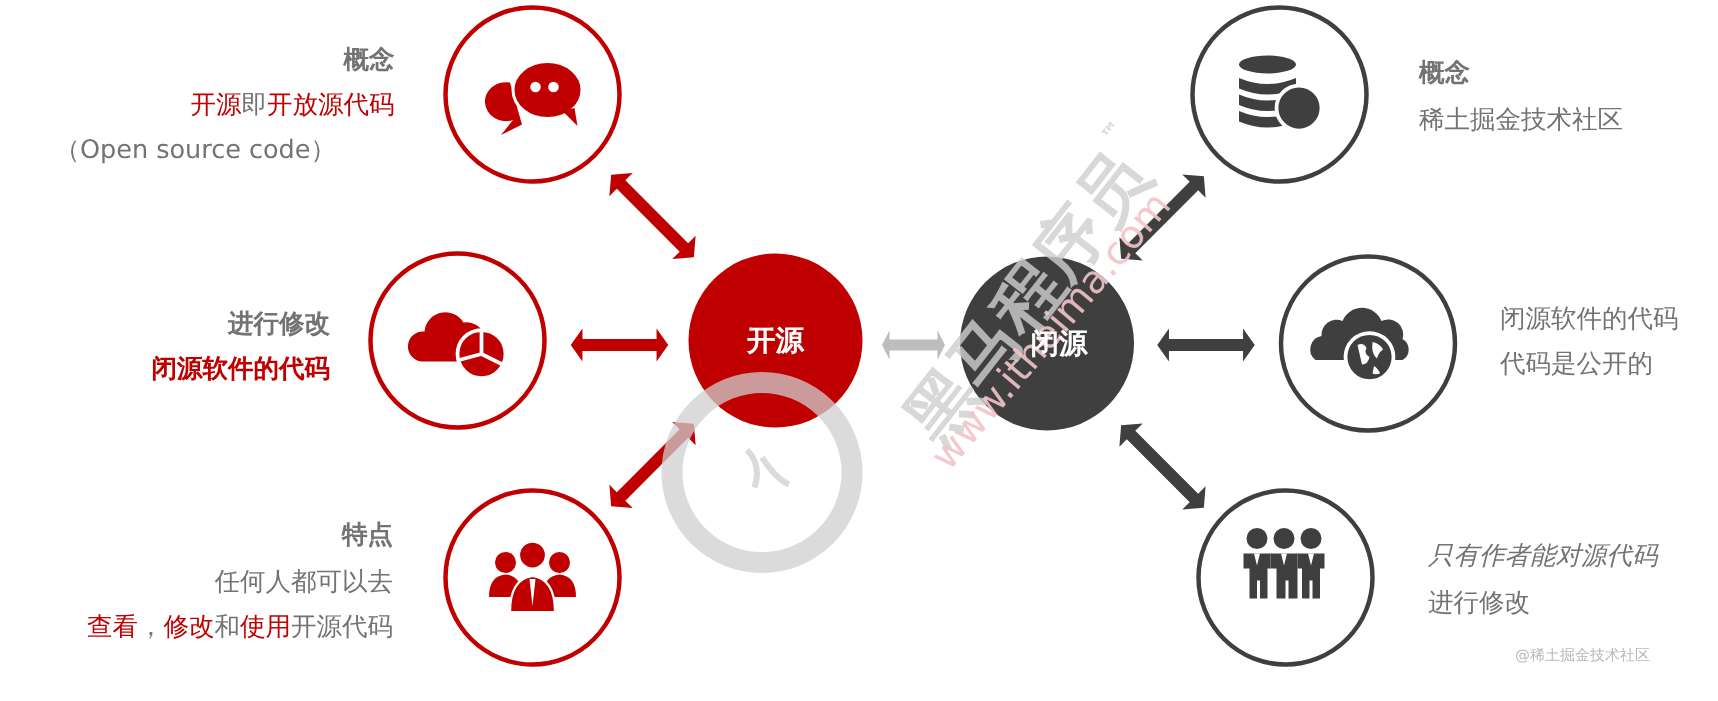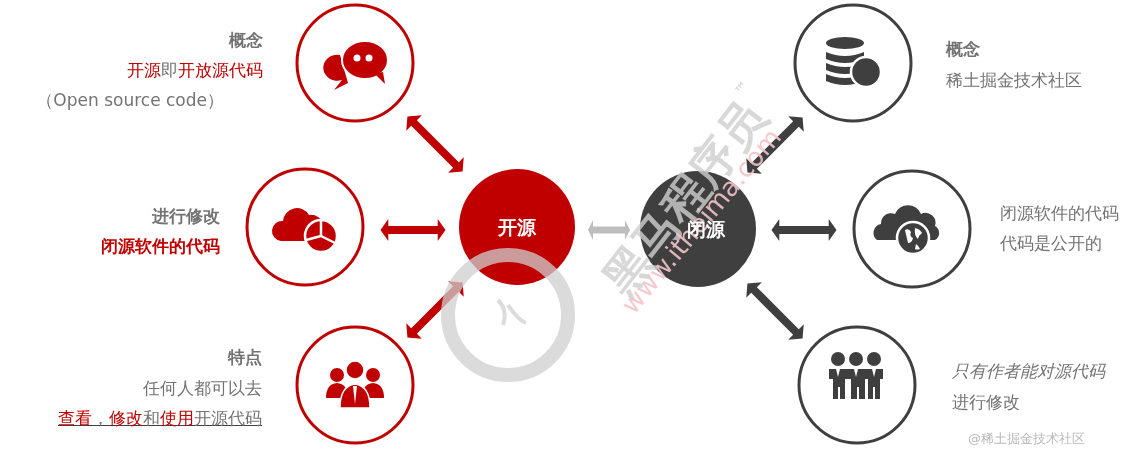--- a/index.html
+++ b/index.html
@@ -6,21 +6,21 @@
     body { width: 1145px; height: 467px; position: relative; overflow: hidden;
            font-family: "DejaVu Sans", "Liberation Sans", sans-serif; }
     .txt { position: absolute; white-space: nowrap; font-size: 17px; line-height: 22px; color: #3f3f3f; }
     .txt.right { text-align: right; }
     .bold { font-weight: bold; }
     .red { color: #c00000; }
     .dark { color: #737373; }
     svg.layer { position: absolute; left: 0; top: 0; }
     .hub-label { position: absolute; color: #ffffff; font-weight: bold; font-size: 19px; line-height: 24px;
                  text-align: center; width: 100px; }
-    .credit { position: absolute; color: #b9b9b9; font-size: 13px; white-space: nowrap; }
+    .credit { position: absolute; color: #b9b9b9; font-size: 10px; white-space: nowrap; margin-left: 42px; }
     .wm { position: absolute; white-space: nowrap; pointer-events: none; }
   </style>
 </head>
 <body>
 
 <svg class="layer" width="1145" height="467" viewBox="0 0 1145 467">
   <defs>
 
     <g id="dblarrow">
       <polygon points="-50,0 -38,-11 -38,-4 38,-4 38,-11 50,0 38,11 38,4 -38,4 -38,11"></polygon>
@@ -146,21 +146,21 @@
 <div class="txt right" style="right:882px; top:59px;">
   <span class="red">开源</span><span class="dark">即</span><span class="red">开放源代码</span>
 </div>
 <div class="txt right dark" style="right:921px; top:89px;">（Open source code）</div>
 
 <div class="txt right bold dark" style="right:925px; top:205px;">进行修改</div>
 <div class="txt right bold red" style="right:925px; top:235px;">闭源软件的代码</div>
 
 <div class="txt right bold dark" style="right:883px; top:346px;">特点</div>
 <div class="txt right dark" style="right:883px; top:377px;">任何人都可以去</div>
-<div class="txt right" style="right:883px; top:407px;text-decoration:underline;">
+<div class="txt right" style="right:883px; top:407px;">
   <span class="red">查看</span><span class="dark">，</span><span class="red">修改</span><span class="dark">和</span><span class="red">使用</span><span class="dark">开源代码</span>
 </div>
 
 <div class="txt bold dark" style="left:946px; top:38px;">概念</div>
 <div class="txt dark" style="left:946px; top:69px;">稀土掘金技术社区</div>
 
 <div class="txt dark" style="left:1000px; top:202px;">闭源软件的代码</div>
 <div class="txt dark" style="left:1000px; top:232px;">代码是公开的</div>
 
 <div class="txt dark" style="left:952px; top:360px;font-style:italic;">只有作者能对源代码</div>

